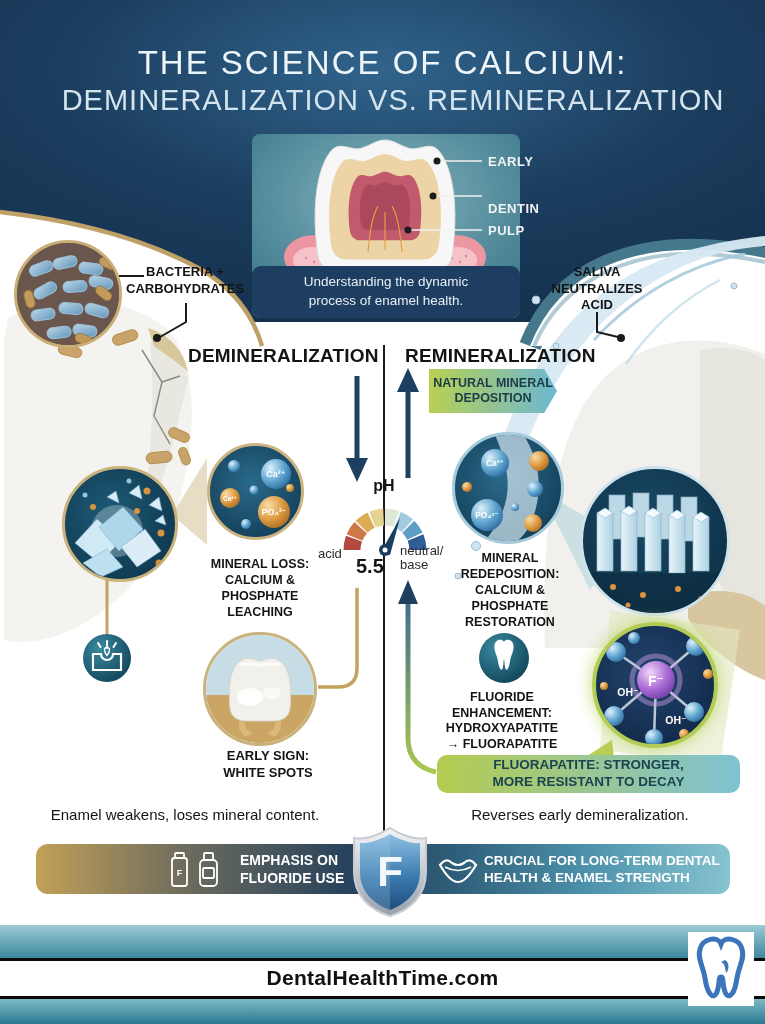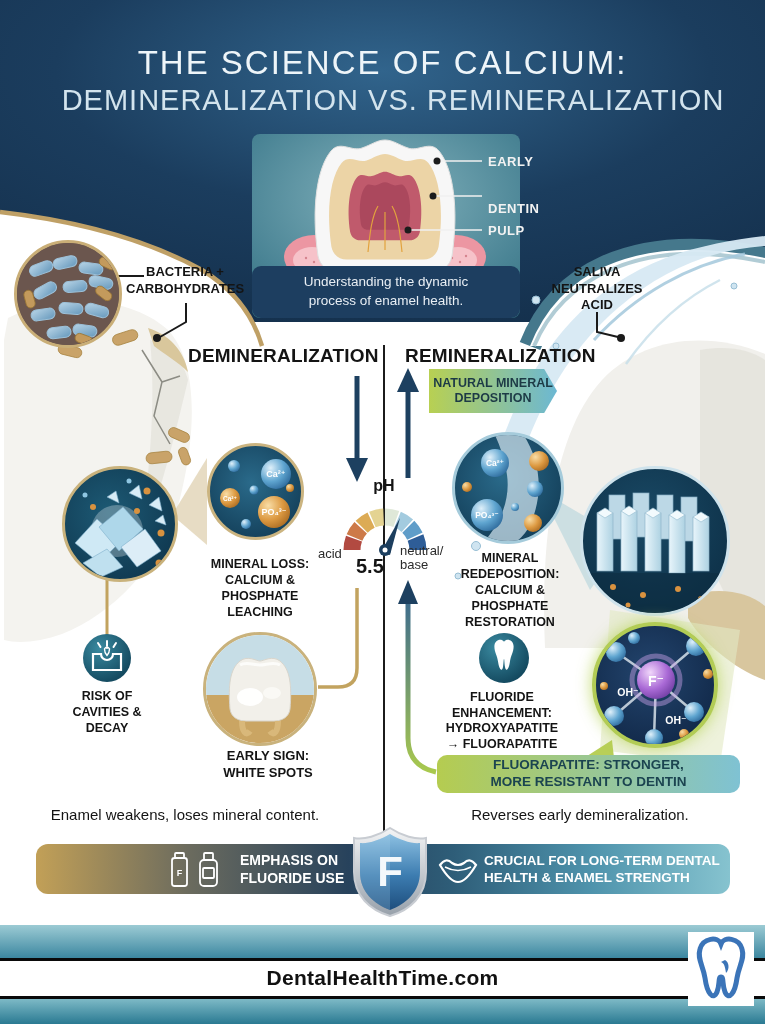--- a/index.html
+++ b/index.html
@@ -268,23 +268,20 @@
     <svg width="48" height="48" viewBox="0 0 48 48">
       <g stroke="#ffffff" stroke-width="2" fill="none" stroke-linecap="round">
         <path d="M24,7 V12"></path>
           <path d="M15,9 L17.5,13"></path>
           <path d="M33,9 L30.5,13"></path>
         <path d="M10,20 H18 A6,6 0 0 0 30,20 H38 V36 H10 Z" stroke-width="2.2"></path>
         <path d="M21.5,15 q2.5,-3.5 2.5,0 q0,-3.5 2.5,0 q0,4 -2.5,6.5 q-2.5,-2.5 -2.5,-6.5" stroke-width="1.4"></path>
       </g>
     </svg>
   </div>
-  <div class="abs ml c lbl" style="left:63px;top:688px;width:88px;font-size:12.5px;">RISK OF
-CAVITIES &amp;
-DECAY</div>
 
   <div class="circle" style="left:203px;top:632px;width:114px;height:114px;border:3px solid #c9b27c;">
     <svg width="108" height="108" viewBox="0 0 108 108">
       <rect width="108" height="70" fill="#c6dde6"></rect>
       <rect y="60" width="108" height="48" fill="#caa563"></rect>
       <path d="M24,74 C22,50 24,34 34,26 C42,20 50,26 54,26 C58,26 66,20 74,26 C84,34 86,50 84,74 C83,82 76,86 68,86 L40,86 C32,86 25,82 24,74 Z" fill="#f2f0ea" stroke="#d8d5cc" stroke-width="1"></path>
       <path d="M34,30 C40,26 48,30 54,30 C60,30 68,26 74,30" fill="none" stroke="#fcfcfa" stroke-width="3"></path>
       <ellipse cx="44" cy="62" rx="13" ry="9" fill="#ffffff" opacity="0.95"></ellipse>
       <ellipse cx="66" cy="58" rx="9" ry="6" fill="#fbfbf8" opacity="0.8"></ellipse>
       <path d="M36,86 C36,96 40,102 44,96 M72,86 C72,96 68,102 64,96" stroke="#d9b87a" stroke-width="6" fill="none"></path>
@@ -401,21 +398,21 @@
       <circle cx="60" cy="54" r="24" fill="none" stroke="#c9a2e8" stroke-width="5" opacity="0.45"></circle>
       <circle cx="60" cy="54" r="19" fill="url(#sphP)"></circle>
       <text x="60" y="60" text-anchor="middle" font-size="14" font-weight="700" fill="#fff">F⁻</text>
       <text x="32" y="70" text-anchor="middle" font-size="10.5" font-weight="700" fill="#fff">OH⁻</text>
       <text x="80" y="98" text-anchor="middle" font-size="10.5" font-weight="700" fill="#fff">OH⁻</text>
     </svg>
   </div>
 
   <div class="abs badge ml c" style="left:437px;top:755px;width:303px;height:38px;border-radius:10px;font-size:13.5px;line-height:1.25;color:#1b4450;background:linear-gradient(90deg,#b5cc50,#7fc2d3);">
     <span class="ml c">FLUORAPATITE: STRONGER,
-MORE RESISTANT TO DENTIN</span>
+MORE RESISTANT TO DECAY</span>
   </div>
 
   <svg class="abs" style="left:333px;top:496px;" width="104" height="62" viewBox="0 0 104 62">
     <g fill="none" stroke-width="17">
       <path d="M19,54 A33,33 0 0 1 21,42.7" stroke="#b24a41"></path>
       <path d="M21.5,41.4 A33,33 0 0 1 27.7,31.7" stroke="#cd7a48"></path>
       <path d="M28.7,30.7 A33,33 0 0 1 38.1,24.1" stroke="#dcab55"></path>
       <path d="M39.4,23.5 A33,33 0 0 1 50.6,21" stroke="#e4d392"></path>
       <path d="M52,21 A33,33 0 0 1 63.3,23" stroke="#dfe8d8"></path>
       <path d="M64.6,23.5 A33,33 0 0 1 74.3,29.7" stroke="#a3cbdf"></path>

